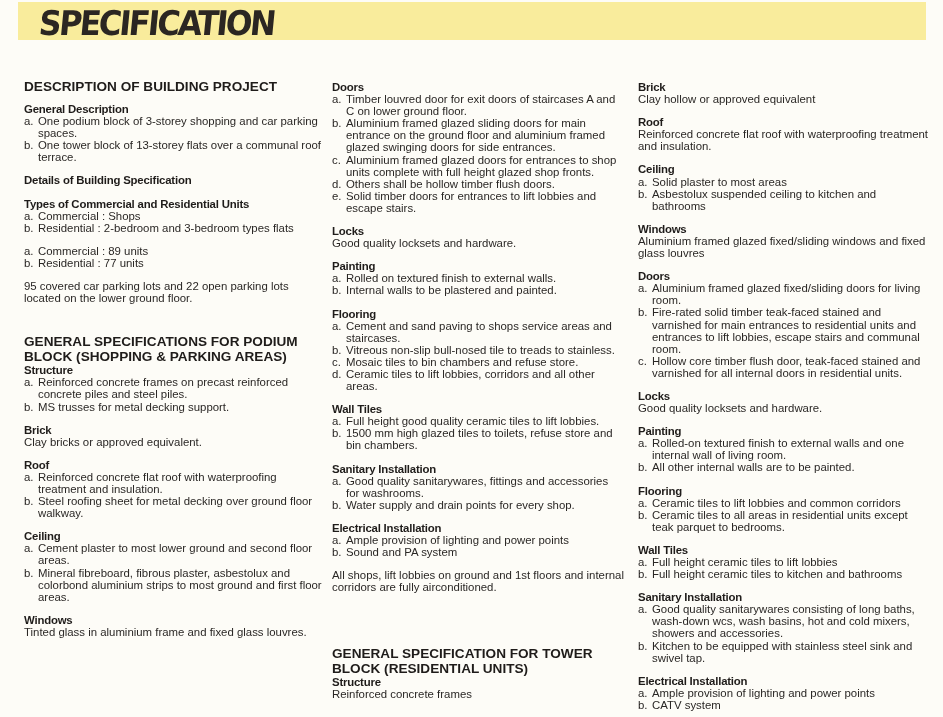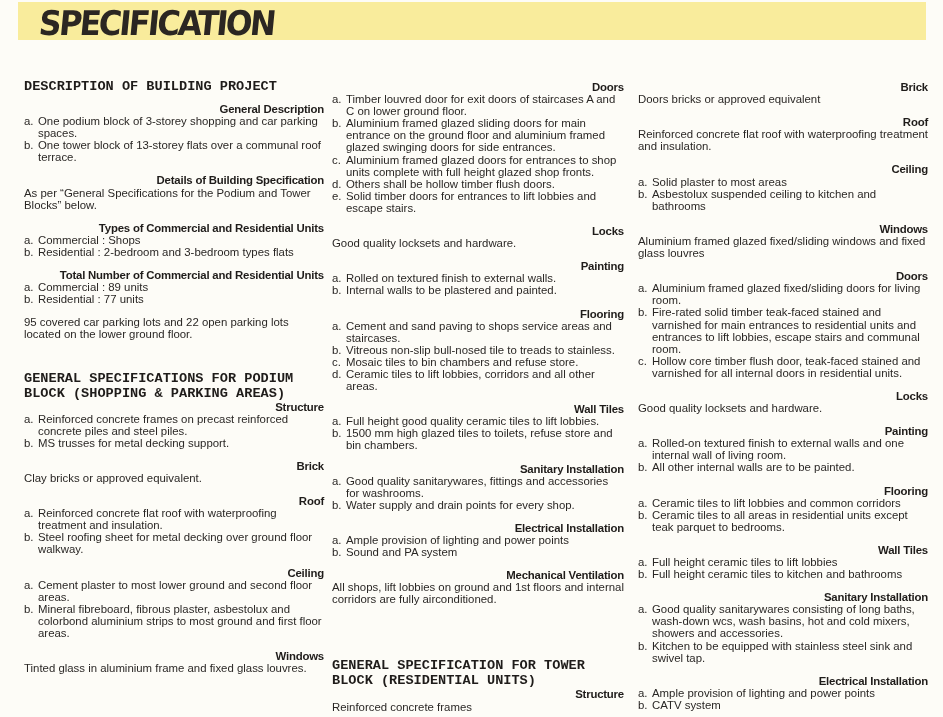--- a/index.html
+++ b/index.html
@@ -45,32 +45,30 @@
     .col-1 { left: 24px; width: 300px; }
     .col-2 { left: 332px; width: 292px; top: 81px; }
     .col-3 { left: 638px; width: 290px; top: 81px; }
 
     .section-heading {
       font-weight: bold;
       font-size: 13.6px;
       line-height: 15px;
       color: #1f1c1a;
       margin: 0;
-      font-family: Liberation Mono, monospace;
     }
     .section-heading.spaced { margin-top: 30px; margin-bottom: 0; }
     .col-1 .section-heading.first { margin-bottom: 9px; }
     .col-2 .section-heading.spaced { margin-top: 53px; }
 
     .block { margin-bottom: 11px; }
     .block-title {
       font-weight: bold;
       color: #1f1c1a;
       letter-spacing: -0.2px;
-      text-align: right;
     }
     .block-text { }
     .item {
       display: flex;
       align-items: flex-start;
     }
     .item-letter {
       width: 14px;
       flex: 0 0 14px;
     }
@@ -92,35 +90,33 @@
         <span class="item-letter">a.</span>
         <span class="item-text">One podium block of 3-storey shopping and car parking spaces.</span>
       </div>
       <div class="item">
         <span class="item-letter">b.</span>
         <span class="item-text">One tower block of 13-storey flats over a communal roof terrace.</span>
       </div>
     </div>
     <div class="block">
       <div class="block-title">Details of Building Specification</div>
-      <div class="block-text">As per “General Specifications for the Podium and Tower Blocks” below.</div>
     </div>
     <div class="block">
       <div class="block-title">Types of Commercial and Residential Units</div>
       <div class="item">
         <span class="item-letter">a.</span>
         <span class="item-text">Commercial : Shops</span>
       </div>
       <div class="item">
         <span class="item-letter">b.</span>
         <span class="item-text">Residential  : 2-bedroom and 3-bedroom types flats</span>
       </div>
     </div>
     <div class="block">
-      <div class="block-title">Total Number of Commercial and Residential Units</div>
       <div class="item">
         <span class="item-letter">a.</span>
         <span class="item-text">Commercial : 89 units</span>
       </div>
       <div class="item">
         <span class="item-letter">b.</span>
         <span class="item-text">Residential  : 77 units</span>
       </div>
     </div>
     <div class="block">
@@ -254,33 +250,32 @@
       <div class="item">
         <span class="item-letter">a.</span>
         <span class="item-text">Ample provision of lighting and power points</span>
       </div>
       <div class="item">
         <span class="item-letter">b.</span>
         <span class="item-text">Sound and PA system</span>
       </div>
     </div>
     <div class="block">
-      <div class="block-title">Mechanical Ventilation</div>
       <div class="block-text">All shops, lift lobbies on ground and 1st floors and internal corridors are fully airconditioned.</div>
     </div>
     <div class="section-heading spaced">GENERAL SPECIFICATION FOR TOWER BLOCK (RESIDENTIAL UNITS)</div>
     <div class="block">
       <div class="block-title">Structure</div>
       <div class="block-text">Reinforced concrete frames</div>
     </div>
   </div>
 <div class="column col-3" id="col3">
     <div class="block">
       <div class="block-title">Brick</div>
-      <div class="block-text">Doors bricks or approved equivalent</div>
+      <div class="block-text">Clay hollow or approved equivalent</div>
     </div>
     <div class="block">
       <div class="block-title">Roof</div>
       <div class="block-text">Reinforced concrete flat roof with waterproofing treatment and insulation.</div>
     </div>
     <div class="block">
       <div class="block-title">Ceiling</div>
       <div class="item">
         <span class="item-letter">a.</span>
         <span class="item-text">Solid plaster to most areas</span>

